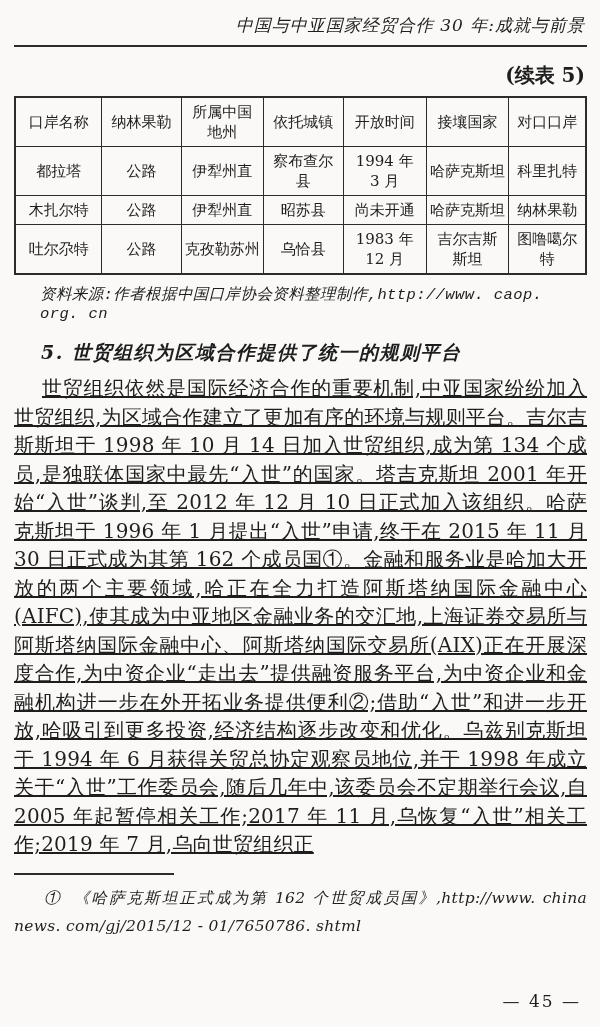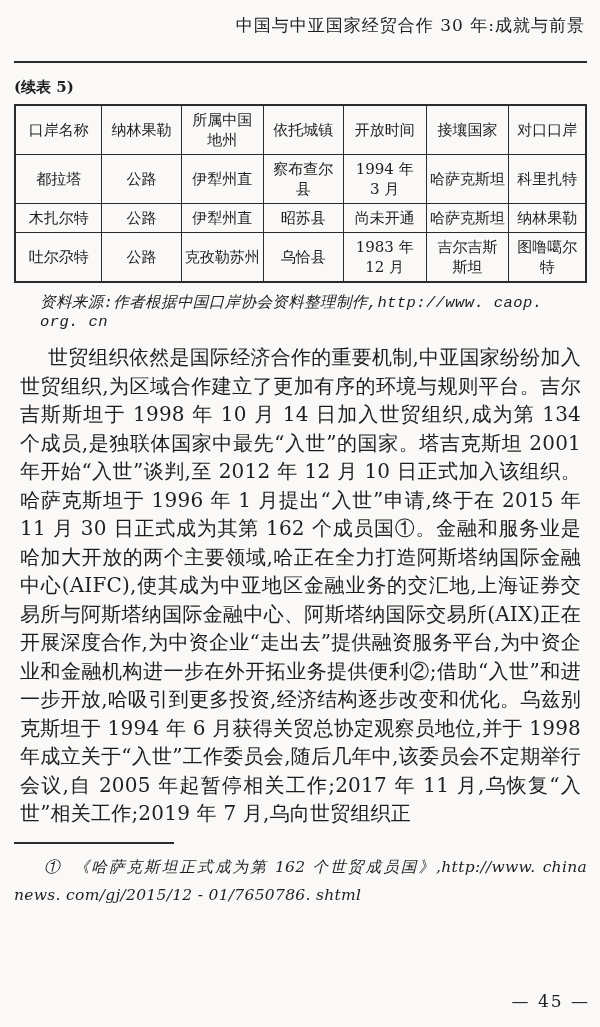--- a/index.html
+++ b/index.html
@@ -16,28 +16,30 @@
     color: #1e1e1e;
     box-sizing: border-box;
     padding: 10px 13px 0 14px;
     overflow: hidden;
     font-family: "DejaVu Serif", "Liberation Serif", serif;
   }
   
   .running-head {
     text-align: right;
     font-size: 17px;
+    font-style: italic;
     letter-spacing: 1px;
-    padding: 4px 2px 24px 0;
+    padding: 4px 2px 8px 0;
     border-bottom: 2px solid #2c2c2c;
   }
   
   .table-caption {
+    text-align: right;
     font-weight: 700;
-    font-size: 15px;
+    font-size: 20px;
     margin: 15px 2px 7px 0;
   }
   
   table.ports {
     width: 100%;
     border-collapse: collapse;
     border: 2px solid #2c2c2c;
     table-layout: fixed;
   }
   table.ports th, table.ports td {
@@ -65,26 +67,27 @@
   .section-heading {
     margin: 17px 0 8px;
     padding-left: 27px;
     font-size: 19px;
     font-weight: 700;
     font-style: italic;
     letter-spacing: 1.5px;
   }
   
   .body-text {
-    margin: 6px;
+    margin: 0;
     font-size: 20px;
     line-height: 28.5px;
     text-align: justify;
     text-indent: 28px;
     letter-spacing: 0.2px;
+    text-decoration: underline;
   }
   
   .footnote-rule {
     width: 160px;
     height: 0;
     border-top: 2px solid #2c2c2c;
     margin: 14px 0 9px;
   }
   .footnote {
     margin: 0;
@@ -92,21 +95,21 @@
     line-height: 28px;
     text-align: justify;
     text-indent: 30px;
     font-style: italic;
     letter-spacing: 0.3px;
   }
   .footnote .fn-marker { margin-right: 12px; }
   
   .page-number {
     position: absolute;
-    right: 10px;
+    right: 19px;
     bottom: 16px;
     font-size: 17px;
     letter-spacing: 2px;
   }
 </style>
 </head>
 <body>
 
 <div class="page">
 
@@ -167,20 +170,21 @@
 12 月</td>
         <td>吉尔吉斯
 斯坦</td>
         <td>图噜噶尔特</td>
       </tr>
     </tbody>
   </table>
 
   <p class="table-source">资料来源:作者根据中国口岸协会资料整理制作,http://www. caop. org. cn</p>
 
+  <h3 class="section-heading">5. 世贸组织为区域合作提供了统一的规则平台</h3>
 
   <p class="body-text">世贸组织依然是国际经济合作的重要机制,中亚国家纷纷加入世贸组织,为区域合作建立了更加有序的环境与规则平台。吉尔吉斯斯坦于 1998 年 10 月 14 日加入世贸组织,成为第 134 个成员,是独联体国家中最先“入世”的国家。塔吉克斯坦 2001 年开始“入世”谈判,至 2012 年 12 月 10 日正式加入该组织。哈萨克斯坦于 1996 年 1 月提出“入世”申请,终于在 2015 年 11 月 30 日正式成为其第 162 个成员国①。金融和服务业是哈加大开放的两个主要领域,哈正在全力打造阿斯塔纳国际金融中心(AIFC),使其成为中亚地区金融业务的交汇地,上海证券交易所与阿斯塔纳国际金融中心、阿斯塔纳国际交易所(AIX)正在开展深度合作,为中资企业“走出去”提供融资服务平台,为中资企业和金融机构进一步在外开拓业务提供便利②;借助“入世”和进一步开放,哈吸引到更多投资,经济结构逐步改变和优化。乌兹别克斯坦于 1994 年 6 月获得关贸总协定观察员地位,并于 1998 年成立关于“入世”工作委员会,随后几年中,该委员会不定期举行会议,自 2005 年起暂停相关工作;2017 年 11 月,乌恢复“入世”相关工作;2019 年 7 月,乌向世贸组织正</p>
 
   <div class="footnote-rule"></div>
 
   <p class="footnote"><span class="fn-marker">①</span><span>《哈萨克斯坦正式成为第 162 个世贸成员国》,http://www. china news. com/gj/2015/12 - 01/7650786. shtml</span></p>
 
   <div class="page-number">— 45 —</div>
 
 </div>

